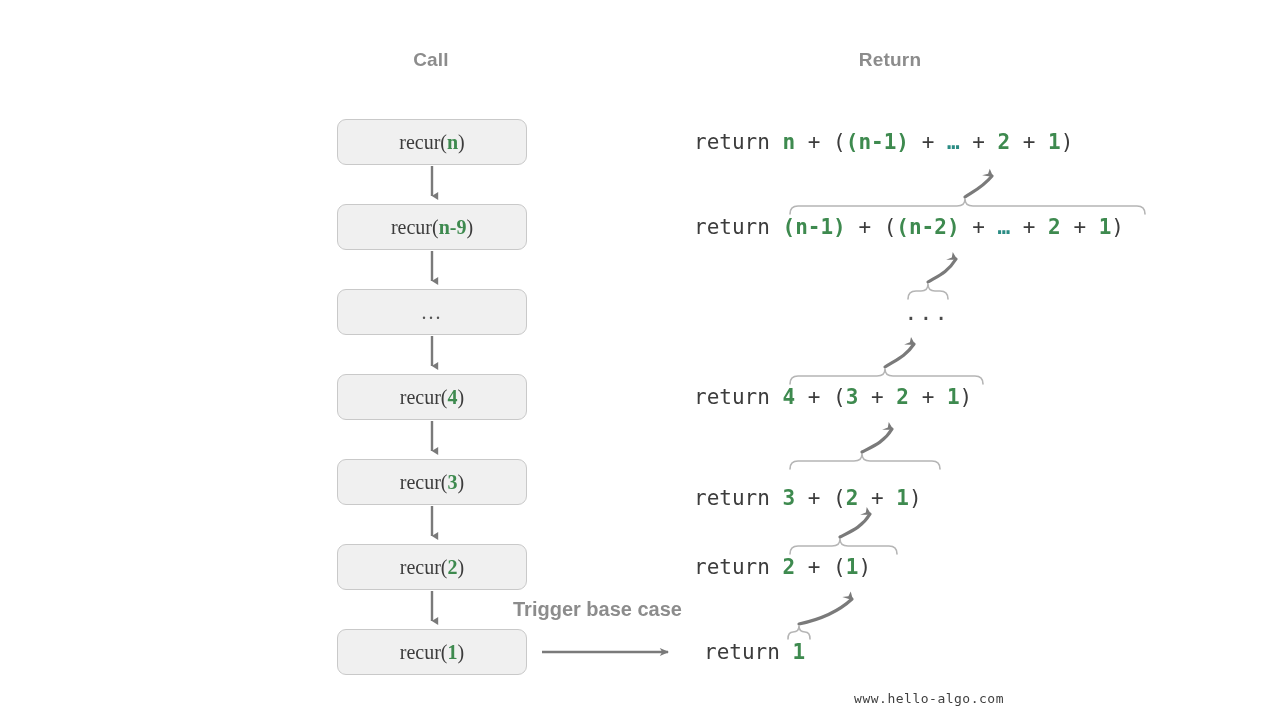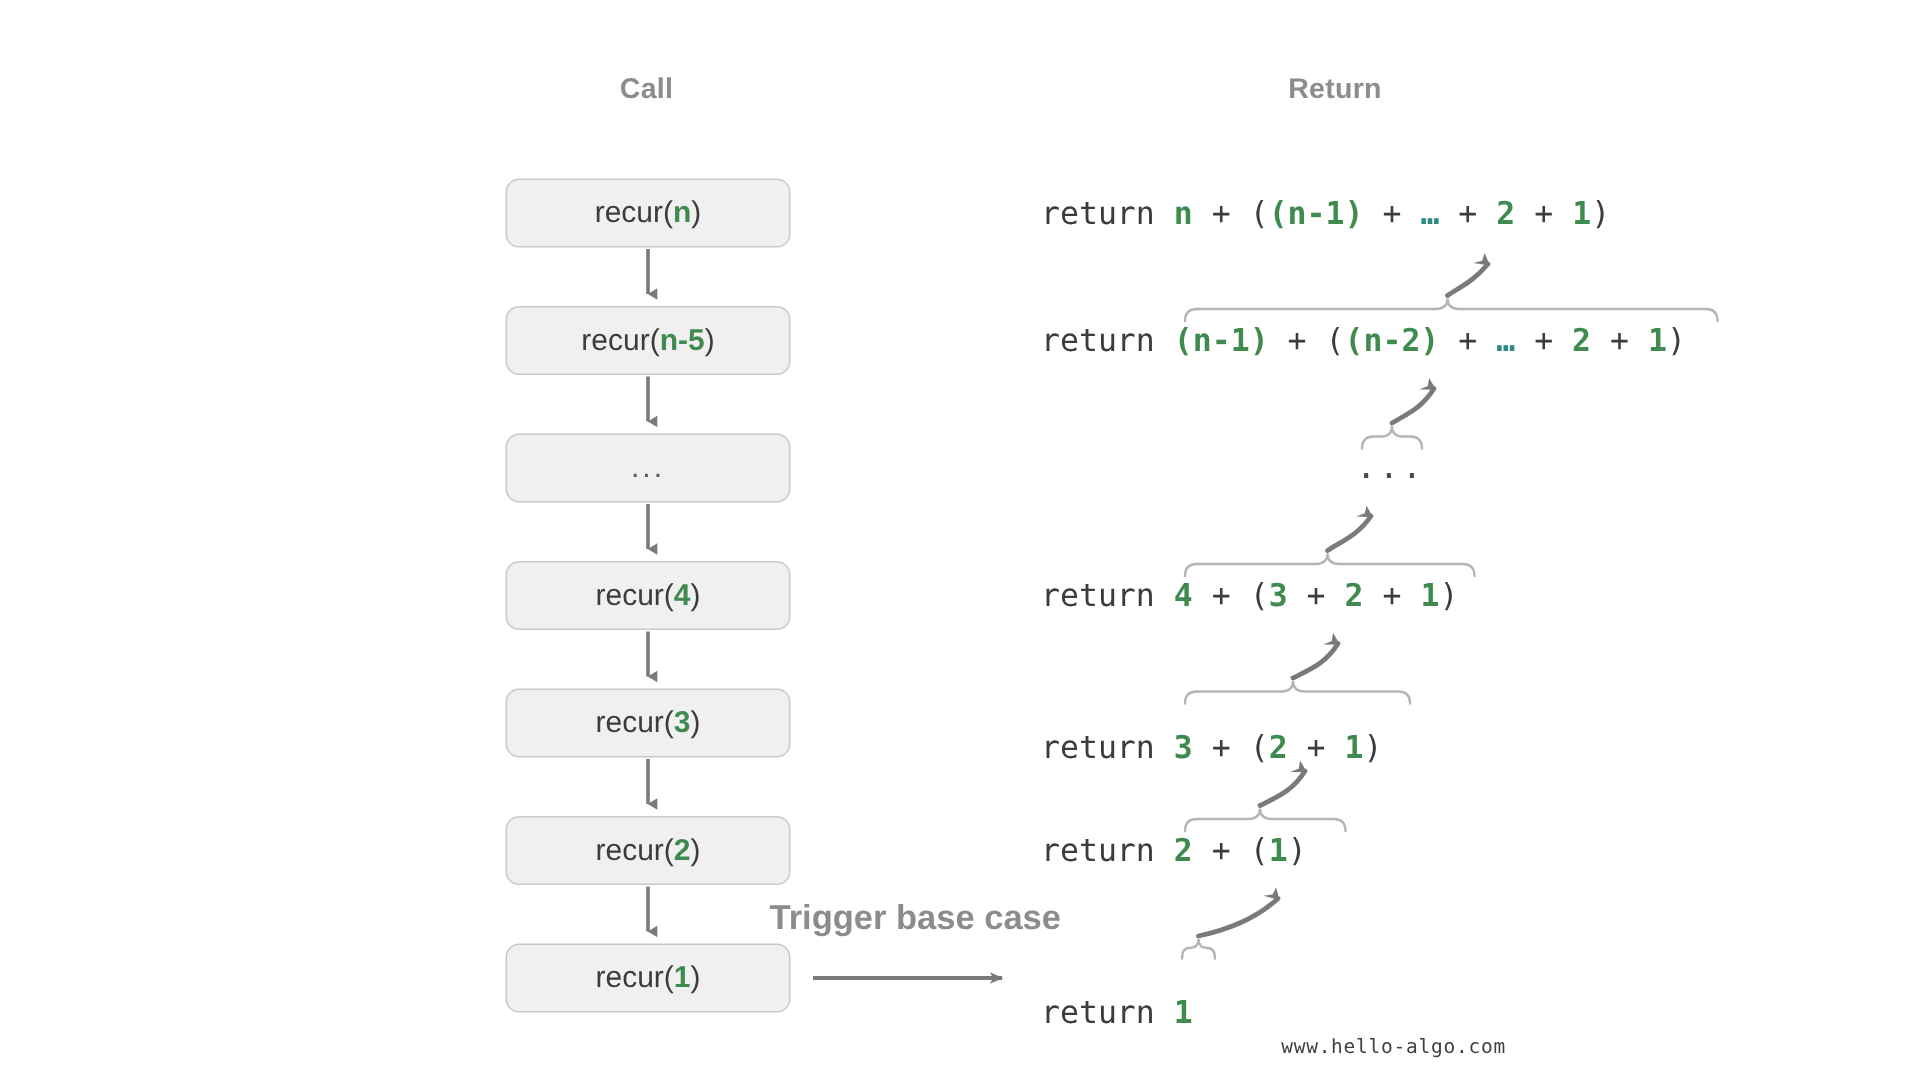--- a/index.html
+++ b/index.html
@@ -38,21 +38,21 @@
     width: 190px;
     height: 46px;
     left: 337px;
     box-sizing: border-box;
     background: #f0f0f0;
     border: 1.4px solid #c9c9c9;
     border-radius: 9px;
     display: flex;
     align-items: center;
     justify-content: center;
-    font-family: Liberation Sans, sans-serif;
+    font-family: Liberation Serif, serif;
     font-size: 20px;
     color: #3c3c3c;
     white-space: pre;
   }
   .call-box .arg { color: #3e8a4f; font-weight: bold; }
   .call-box .dots { color: #555555; letter-spacing: 2px; }
 
   .ret-line {
     position: absolute;
     left: 694px;
@@ -74,21 +74,21 @@
     color: #4a4a4a;
     letter-spacing: 2px;
     transform: translate(-50%, -50%);
     white-space: pre;
   }
 
   .trigger-label {
     position: absolute;
     font-family: "Liberation Sans", sans-serif;
     font-weight: bold;
-    font-size: 23px;
+    font-size: 20px;
     color: #8c8c8c;
     white-space: nowrap;
   }
 
   .watermark {
     position: absolute;
     right: 22px;
     bottom: 14px;
     font-family: "DejaVu Sans Mono", monospace;
     font-size: 13px;
@@ -159,35 +159,35 @@
       <path d="M840,537 C852,531 862,527 870,514" marker-end="url(#arrowCurve)"></path>
       <path d="M799,624 C818,620 838,612 852,599" marker-end="url(#arrowCurve)"></path>
     </g>
   </svg>
 
   <div class="col-header" id="header-call">Call</div>
   <div class="col-header" id="header-return">Return</div>
 
   <div id="call-stack">
       <div class="call-box" style="top: 119px;"><span>recur(</span><span class="arg">n</span><span>)</span></div>
-      <div class="call-box" style="top: 204px;"><span>recur(</span><span class="arg">n-5</span><span>)</span></div>
+      <div class="call-box" style="top: 204px;"><span>recur(</span><span class="arg">n-9</span><span>)</span></div>
       <div class="call-box" style="top: 289px;"><span class="dots">...</span></div>
       <div class="call-box" style="top: 374px;"><span>recur(</span><span class="arg">4</span><span>)</span></div>
       <div class="call-box" style="top: 459px;"><span>recur(</span><span class="arg">3</span><span>)</span></div>
       <div class="call-box" style="top: 544px;"><span>recur(</span><span class="arg">2</span><span>)</span></div>
       <div class="call-box" style="top: 629px;"><span>recur(</span><span class="arg">1</span><span>)</span></div>
     </div>
 
   <div id="return-column">
       <div class="ret-line" style="top: 142px; text-align: right;"><span class="kw">return </span><span class="num">n</span><span class="op"> + </span><span class="op">(</span><span class="num">(n-1)</span><span class="op"> + </span><span class="ell">…</span><span class="op"> + </span><span class="num">2</span><span class="op"> + </span><span class="num">1</span><span class="op">)</span></div>
       <div class="ret-line" style="top: 227px; text-align: center;"><span class="kw">return </span><span class="num">(n-1)</span><span class="op"> + </span><span class="op">(</span><span class="num">(n-2)</span><span class="op"> + </span><span class="ell">…</span><span class="op"> + </span><span class="num">2</span><span class="op"> + </span><span class="num">1</span><span class="op">)</span></div>
       <div class="ret-line" style="top: 397px;"><span class="kw">return </span><span class="num">4</span><span class="op"> + </span><span class="op">(</span><span class="num">3</span><span class="op"> + </span><span class="num">2</span><span class="op"> + </span><span class="num">1</span><span class="op">)</span></div>
       <div class="ret-line" style="top: 498px;"><span class="kw">return </span><span class="num">3</span><span class="op"> + </span><span class="op">(</span><span class="num">2</span><span class="op"> + </span><span class="num">1</span><span class="op">)</span></div>
       <div class="ret-line" style="top: 567px;"><span class="kw">return </span><span class="num">2</span><span class="op"> + </span><span class="op">(</span><span class="num">1</span><span class="op">)</span></div>
-      <div class="ret-line" style="top: 675px;"><span class="kw">return </span><span class="num">1</span></div>
+      <div class="ret-line" style="top: 652px; margin-left: 10px;"><span class="kw">return </span><span class="num">1</span></div>
     </div>
 
   <div class="mid-dots" id="mid-dots" style="left: 927px; top: 312px;">...</div>
 
   <div class="trigger-label" id="trigger-label" style="left: 513px; top: 598px;">Trigger base case</div>
 
   <div class="watermark">www.hello-algo.com</div>
 </div>
 
 </body></html>

